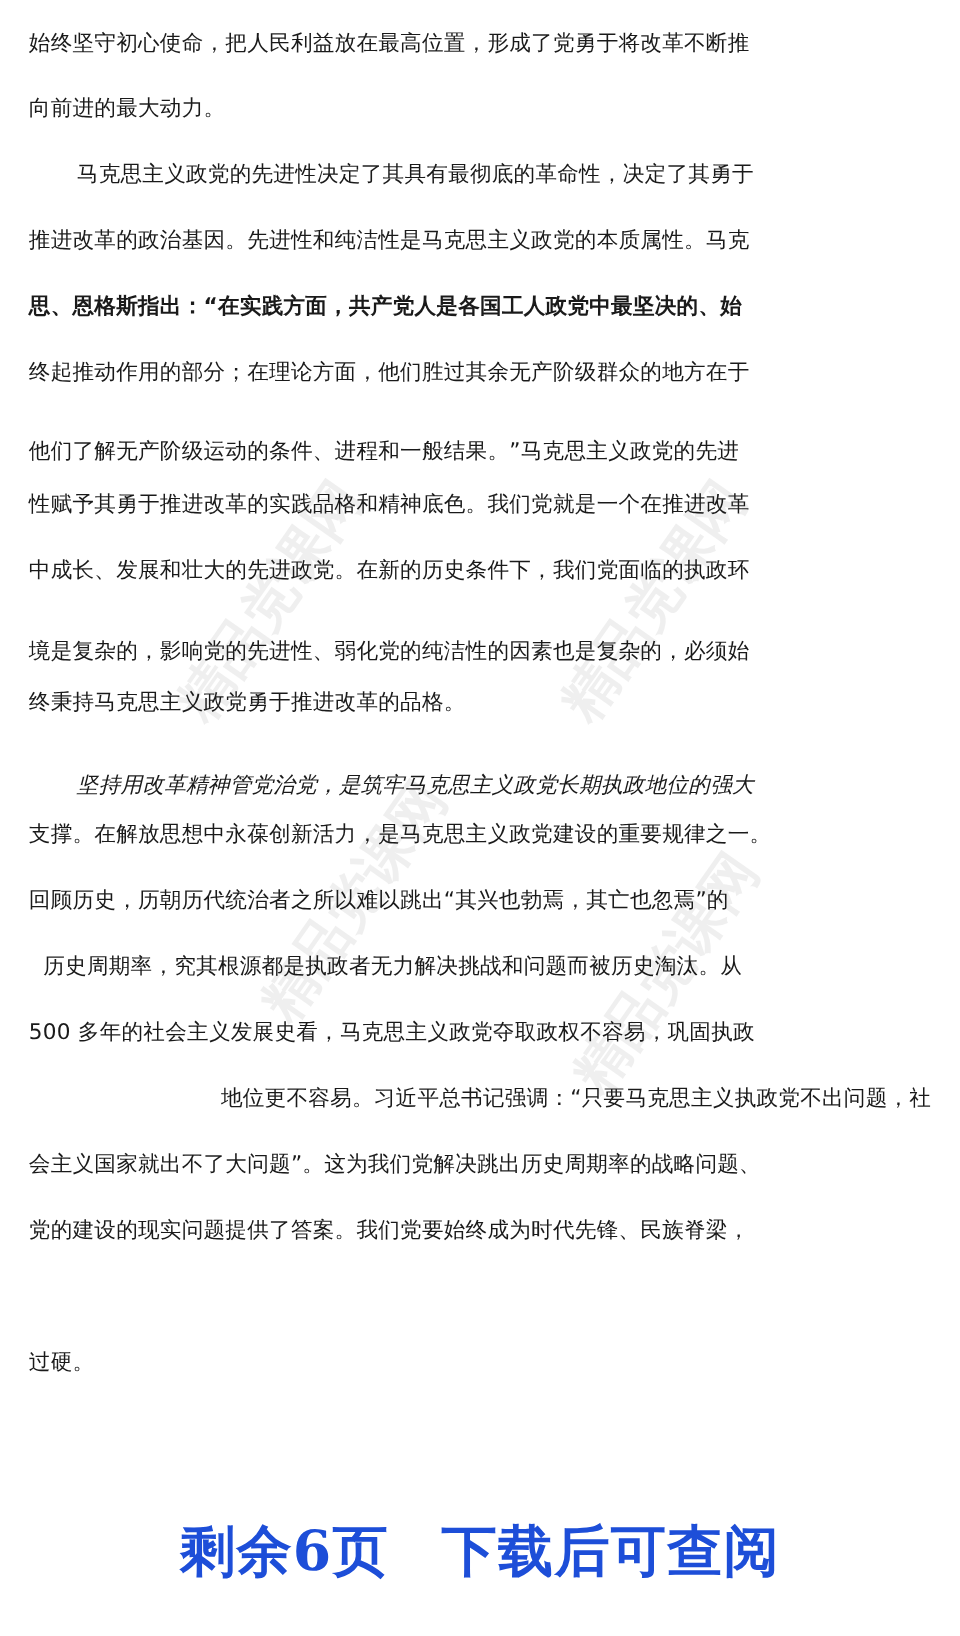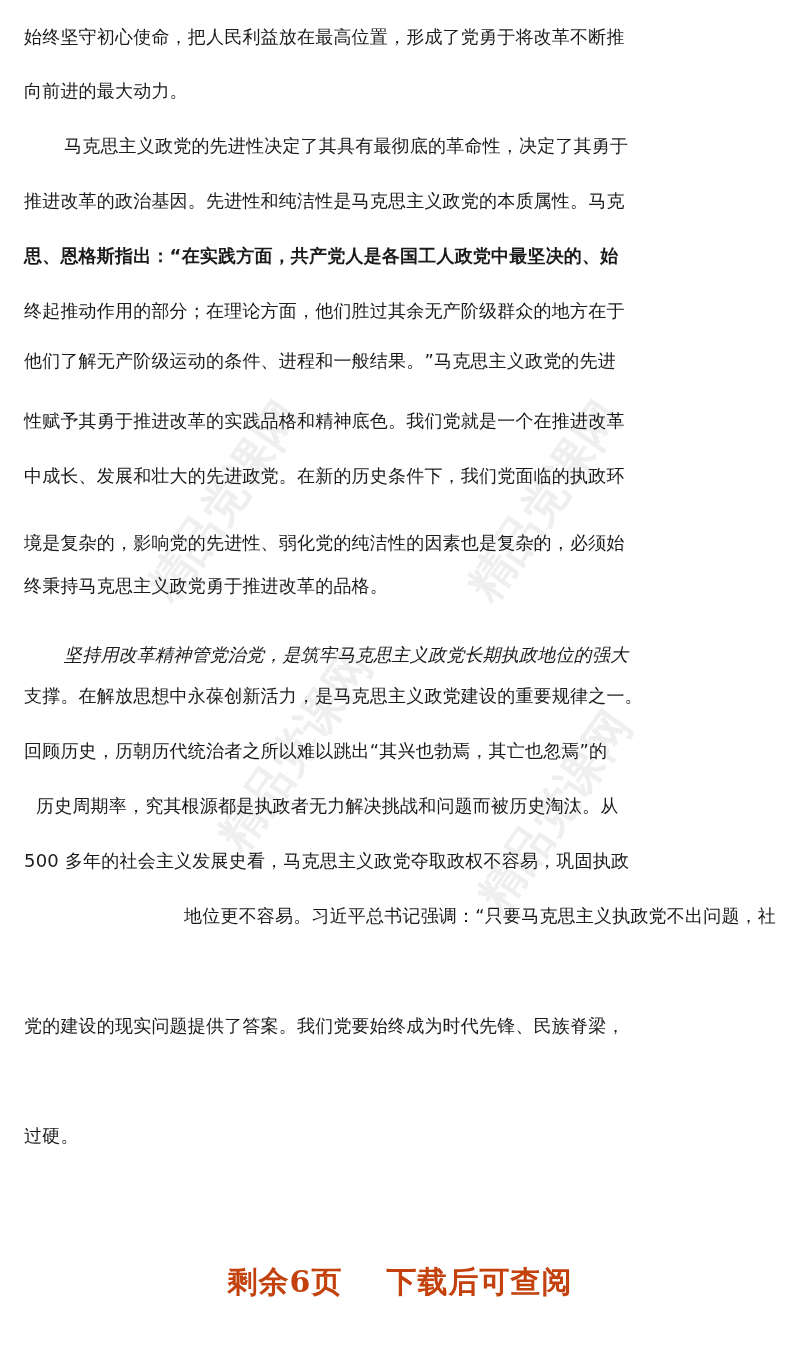--- a/index.html
+++ b/index.html
@@ -43,53 +43,54 @@
       pointer-events: none;
     }
     .footer-banner {
       position: absolute;
       left: 0;
       width: 800px;
       top: 1262px;
       text-align: center;
       font-family: "DejaVu Serif", "Liberation Serif", serif;
       font-weight: bold;
-      font-size: 30px;
-      color: #c2410c;
+      font-size: 46px;
+      color: #1d4ed8;
       letter-spacing: 1px;
     }
     .footer-banner span.gap { display: inline-block; width: 44px; }
   </style>
 </head>
 <body>
 
 <div class="page">
 
   <div class="watermark" style="left:110px; top:470px;">精品党课网</div>
   <div class="watermark" style="left:430px; top:470px;">精品党课网</div>
   <div class="watermark" style="left:180px; top:720px;">精品党课网</div>
   <div class="watermark" style="left:440px; top:780px;">精品党课网</div>
 
   <div class="line" style="top:22px;">始终坚守初心使命，把人民利益放在最高位置，形成了党勇于将改革不断推</div>
   <div class="line" style="top:76px;">向前进的最大动力。</div>
   <div class="line indent" style="top:131px;">马克思主义政党的先进性决定了其具有最彻底的革命性，决定了其勇于</div>
   <div class="line" style="top:186px;">推进改革的政治基因。先进性和纯洁性是马克思主义政党的本质属性。马克</div>
   <div class="line" style="top:241px;font-weight:bold;">思、恩格斯指出：“在实践方面，共产党人是各国工人政党中最坚决的、始</div>
   <div class="line" style="top:296px;">终起推动作用的部分；在理论方面，他们胜过其余无产阶级群众的地方在于</div>
-  <div class="line" style="top:346px;">他们了解无产阶级运动的条件、进程和一般结果。”马克思主义政党的先进</div>
+  <div class="line" style="top:362px;">他们了解无产阶级运动的条件、进程和一般结果。”马克思主义政党的先进</div>
   <div class="line" style="top:406px;">性赋予其勇于推进改革的实践品格和精神底色。我们党就是一个在推进改革</div>
   <div class="line" style="top:461px;">中成长、发展和壮大的先进政党。在新的历史条件下，我们党面临的执政环</div>
   <div class="line" style="top:528px;">境是复杂的，影响党的先进性、弱化党的纯洁性的因素也是复杂的，必须始</div>
   <div class="line" style="top:571px;">终秉持马克思主义政党勇于推进改革的品格。</div>
   <div class="line indent" style="top:640px;font-style:italic;">坚持用改革精神管党治党，是筑牢马克思主义政党长期执政地位的强大</div>
   <div class="line" style="top:681px;">支撑。在解放思想中永葆创新活力，是马克思主义政党建设的重要规律之一。</div>
   <div class="line" style="top:736px;">回顾历史，历朝历代统治者之所以难以跳出“其兴也勃焉，其亡也忽焉”的</div>
   <div class="line" style="top:791px;margin-left:12px;">历史周期率，究其根源都是执政者无力解决挑战和问题而被历史淘汰。从</div>
   <div class="line" style="top:846px;">500 多年的社会主义发展史看，马克思主义政党夺取政权不容易，巩固执政</div>
   <div class="line" style="top:901px;text-align:right;">地位更不容易。习近平总书记强调：“只要马克思主义执政党不出问题，社</div>
+  <div class="line" style="top:956px;">会主义国家就出不了大问题”。这为我们党解决跳出历史周期率的战略问题、</div>
   <div class="line" style="top:1011px;">党的建设的现实问题提供了答案。我们党要始终成为时代先锋、民族脊梁，</div>
   <div class="line" style="top:1121px;">过硬。</div>
 
   <div class="footer-banner">
     <span>剩余6页</span><span class="gap"></span><span>下载后可查阅</span>
   </div>
 
 </div>
 
 </body></html>

